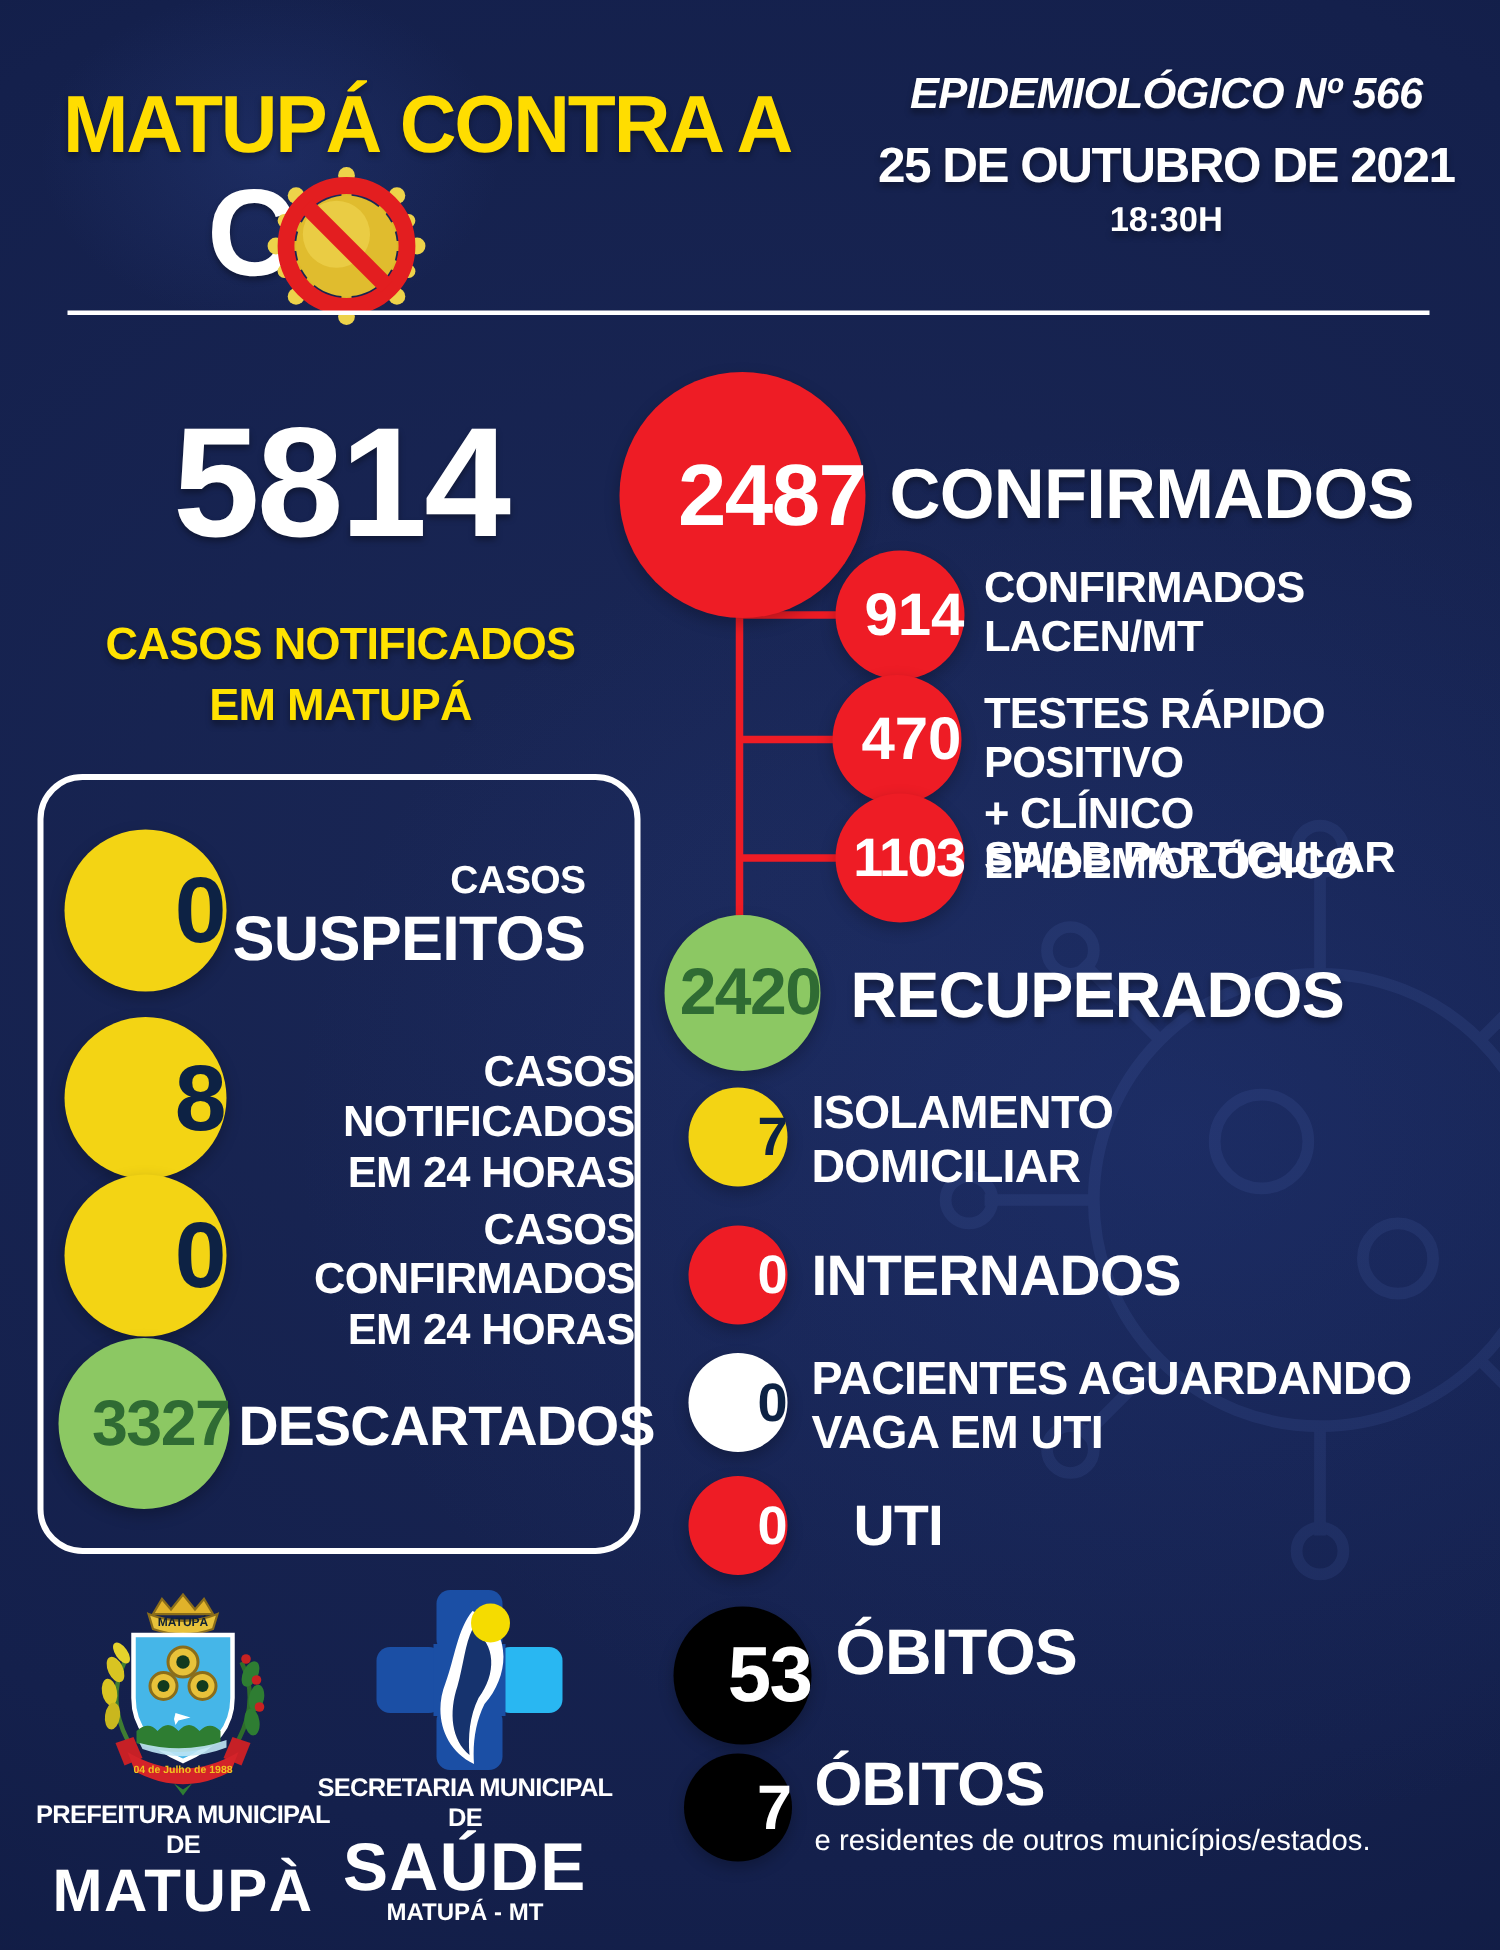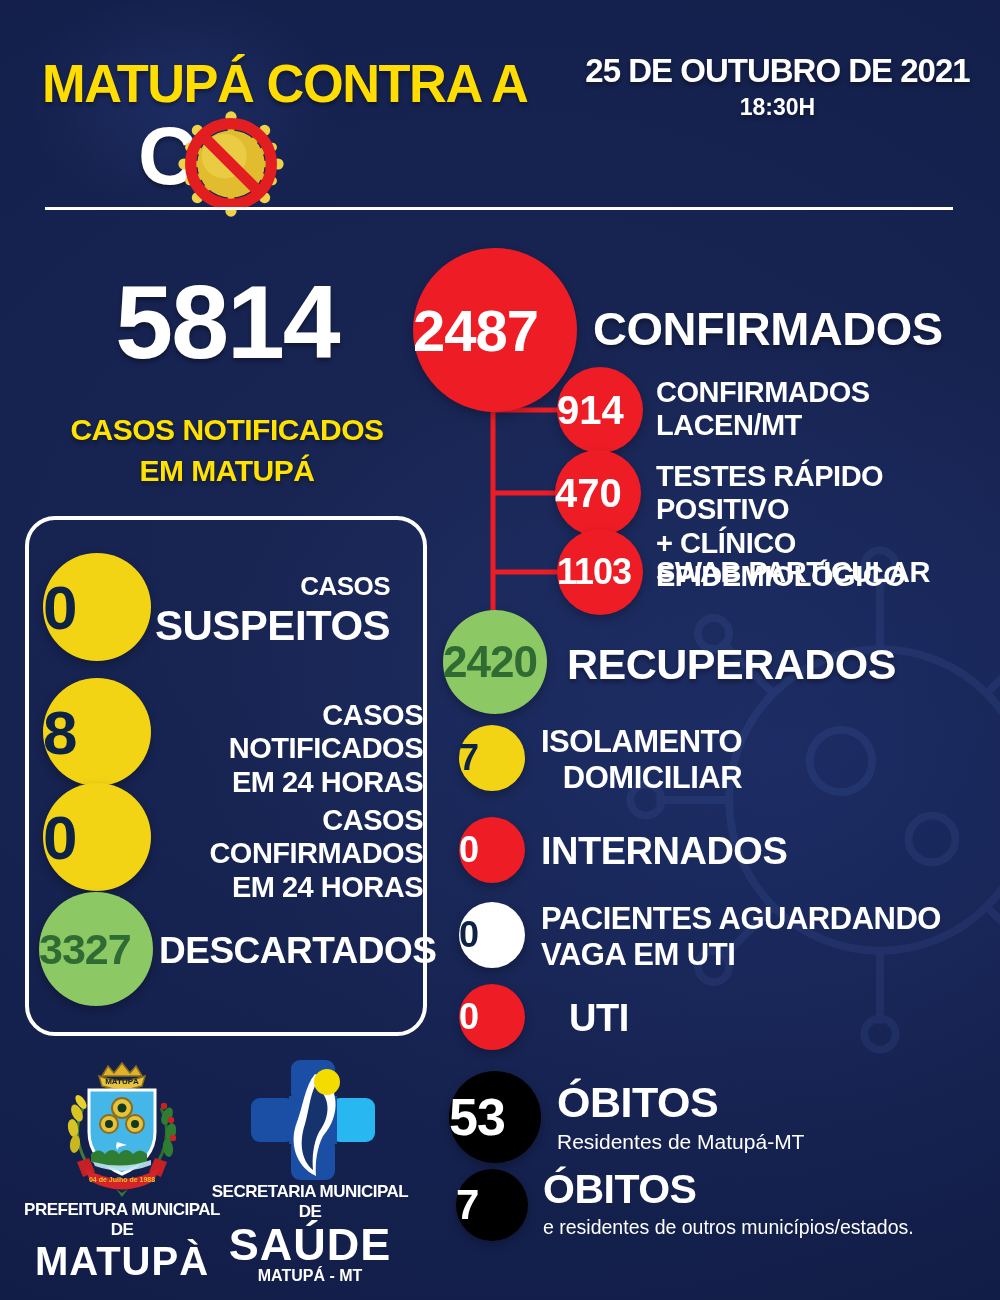--- a/index.html
+++ b/index.html
@@ -27,21 +27,21 @@
   .hdr-time{font-size:23px;font-weight:bold;margin-top:4px;}
   .divider{left:45px;top:207px;width:908px;height:3px;background:#ffffff;}
 
   
   .big-number{left:28px;top:270px;width:398px;text-align:center;font-size:104px;
     font-weight:bold;line-height:1;letter-spacing:-2px;}
   .notified-label{left:28px;top:410px;width:398px;text-align:center;color:#ffe200;
     font-size:30px;font-weight:bold;line-height:1.35;letter-spacing:-.5px;}
 
   .left-box{left:25px;top:516px;width:394px;height:512px;border:4px solid #ffffff;border-radius:30px;}
-  .circle{border-radius:50%;display:flex;align-items:center;justify-content:flex-start;
+  .circle{border-radius:50%;display:flex;align-items:center;justify-content:flex-end;
     font-weight:bold;box-shadow:0 4px 10px rgba(0,0,0,.25);}
   .c-yellow{background:#f3d414;color:#0d2244;}
   .c-green{background:#8cc863;color:#2f6b33;}
   .c-red{background:#ee1c25;color:#ffffff;}
   .c-white{background:#ffffff;color:#0d2244;}
   .c-black{background:#000000;color:#ffffff;}
   .box-label{line-height:1.15;font-weight:bold;letter-spacing:-.5px;text-align:right;}
 
   
   .r-label{font-weight:bold;line-height:1.15;letter-spacing:-.5px;}
@@ -113,20 +113,21 @@
     </g>
     <circle cx="50" cy="50" r="30" fill="#e0bc2e"></circle>
     <circle cx="44" cy="43" r="20" fill="#ecd04a" opacity=".8"></circle>
     <circle cx="50" cy="50" r="36" fill="none" stroke="#e31e20" stroke-width="10"></circle>
     <line x1="26" y1="26" x2="74" y2="74" stroke="#e31e20" stroke-width="10"></line>
   </svg>
 </div>
 
 <div class="abs header-info">
   <div class="bulletin shadow">
+    <div>EPIDEMIOLÓGICO Nº 566</div>
   </div>
   <div class="hdr-date shadow">25 DE OUTUBRO DE 2021</div>
   <div class="hdr-time shadow">18:30H</div>
 </div>
 
 <div class="abs divider"></div>
 
 <div class="abs big-number shadow">5814</div>
 <div class="abs notified-label shadow">
   <div>CASOS NOTIFICADOS</div>
@@ -202,21 +203,21 @@
 <div class="abs r-label" style="left:656px;top:556px;font-size:29px;">SWAB PARTICULAR</div>
 
 <div class="abs circle c-green" style="left:443px;top:610px;width:104px;height:104px;font-size:44px;letter-spacing:-1px;">
   <span>2420</span>
 </div>
 <div class="abs r-label shadow" style="left:567px;top:640px;font-size:43px;">RECUPERADOS</div>
 
 <div class="abs circle c-yellow" style="left:459px;top:725px;width:66px;height:66px;font-size:36px;">
   <span>7</span>
 </div>
-<div class="abs r-label" style="left:541px;top:724px;font-size:31px;text-align:right;">
+<div class="abs r-label" style="left:541px;top:724px;font-size:31px;">
   <div>ISOLAMENTO</div>
   <div>DOMICILIAR</div>
 </div>
 
 <div class="abs circle c-red" style="left:459px;top:817px;width:66px;height:66px;font-size:36px;">
   <span>0</span>
 </div>
 <div class="abs r-label" style="left:541px;top:830px;font-size:38px;">INTERNADOS</div>
 
 <div class="abs circle c-white" style="left:459px;top:902px;width:66px;height:66px;font-size:36px;">
@@ -230,21 +231,20 @@
 <div class="abs circle c-red" style="left:459px;top:984px;width:66px;height:66px;font-size:36px;">
   <span>0</span>
 </div>
 <div class="abs r-label" style="left:541px;top:997px;font-size:38px;margin-left:28px;">UTI</div>
 
 <div class="abs circle c-black" style="left:449px;top:1071px;width:92px;height:92px;font-size:52px;letter-spacing:-1px;">
   <span>53</span>
 </div>
 <div class="abs" style="left:557px;top:1078px;">
   <div class="r-label" style="font-size:43px;">ÓBITOS</div>
-  <div class="sub-note" style="font-size:21px;margin-top:2px;">Residentes de Matupá-MT</div>
 </div>
 
 <div class="abs circle c-black" style="left:456px;top:1169px;width:72px;height:72px;font-size:42px;">
   <span>7</span>
 </div>
 <div class="abs" style="left:543px;top:1166px;">
   <div class="r-label" style="font-size:41px;">ÓBITOS</div>
   <div class="sub-note" style="font-size:19.5px;margin-top:2px;">
     <div>e residentes de outros municípios/estados.</div>
   </div>

